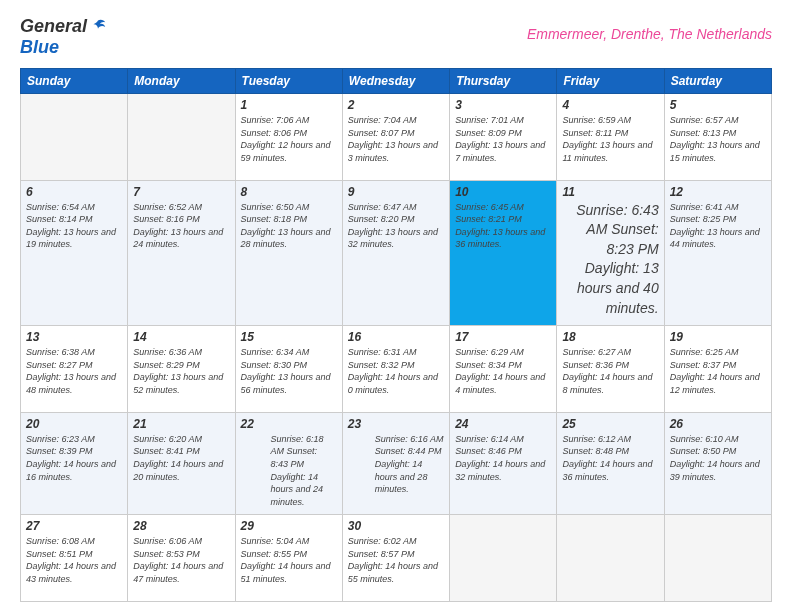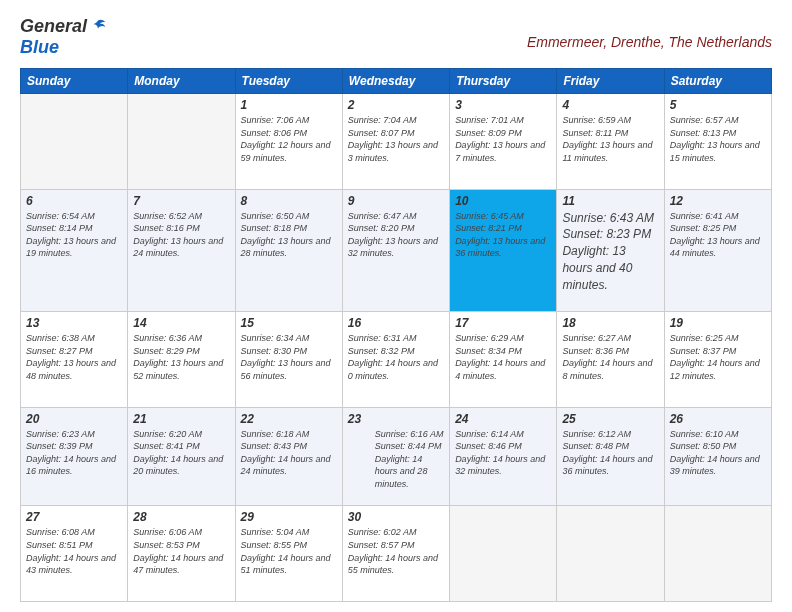--- a/index.html
+++ b/index.html
@@ -45,22 +45,22 @@
       text-align: right;
     }
     .month-title {
       font-size: 32px;
       font-weight: bold;
       color: #333;
       line-height: 1.1;
     }
     .subtitle {
       font-size: 14px;
-      color: #7f1d1d;
-      margin-top: 18px;
+      color: #ec4899;
+      margin-top: 10px;
     }
     .calendar {
       flex: 1;
       border: 1px solid #ccc;
       border-collapse: collapse;
       width: 100%;
       table-layout: fixed;
     }
     .calendar th {
       background-color: #1565c0;
@@ -210,21 +210,21 @@
           </td>
           <td style="background: #0ea5e9;">
             <span class="day-num">10</span>
             <div class="day-info" style="font-size: 9px; line-height: 1.4; color: rgb(68, 68, 68);">Sunrise: 6:45 AM
 Sunset: 8:21 PM
 Daylight: 13 hours
 and 36 minutes.</div>
           </td>
           <td style="background: rgb(240, 244, 250);">
             <span class="day-num">11</span>
-            <div class="day-info" style="font-size: 12px; line-height: 1.4; color: rgb(68, 68, 68);">Sunrise: 6:43 AM
+            <div class="day-info" style="font-size: 14px; line-height: 1.4; color: rgb(68, 68, 68); text-align: right;">Sunrise: 6:43 AM
 Sunset: 8:23 PM
 Daylight: 13 hours
 and 40 minutes.</div>
           </td>
           <td style="background: rgb(240, 244, 250);">
             <span class="day-num">12</span>
             <div class="day-info" style="font-size: 9px; line-height: 1.4; color: rgb(68, 68, 68);">Sunrise: 6:41 AM
 Sunset: 8:25 PM
 Daylight: 13 hours
 and 44 minutes.</div>
@@ -291,21 +291,21 @@
           </td>
           <td style="background: rgb(240, 244, 250);">
             <span class="day-num">21</span>
             <div class="day-info" style="font-size: 9px; line-height: 1.4; color: rgb(68, 68, 68);">Sunrise: 6:20 AM
 Sunset: 8:41 PM
 Daylight: 14 hours
 and 20 minutes.</div>
           </td>
           <td style="background: rgb(240, 244, 250);">
             <span class="day-num">22</span>
-            <div class="day-info" style="font-size: 9px; line-height: 1.4; color: rgb(68, 68, 68);">Sunrise: 6:18 AM
+            <div class="day-info" style="font-size: 9px; line-height: 1.4; color: rgb(68, 68, 68); margin-left: 30px;">Sunrise: 6:18 AM
 Sunset: 8:43 PM
 Daylight: 14 hours
 and 24 minutes.</div>
           </td>
           <td style="background: rgb(240, 244, 250);">
             <span class="day-num">23</span>
             <div class="day-info" style="font-size: 9px; line-height: 1.4; color: rgb(68, 68, 68); margin-left: 27px;">Sunrise: 6:16 AM
 Sunset: 8:44 PM
 Daylight: 14 hours
 and 28 minutes.</div>

